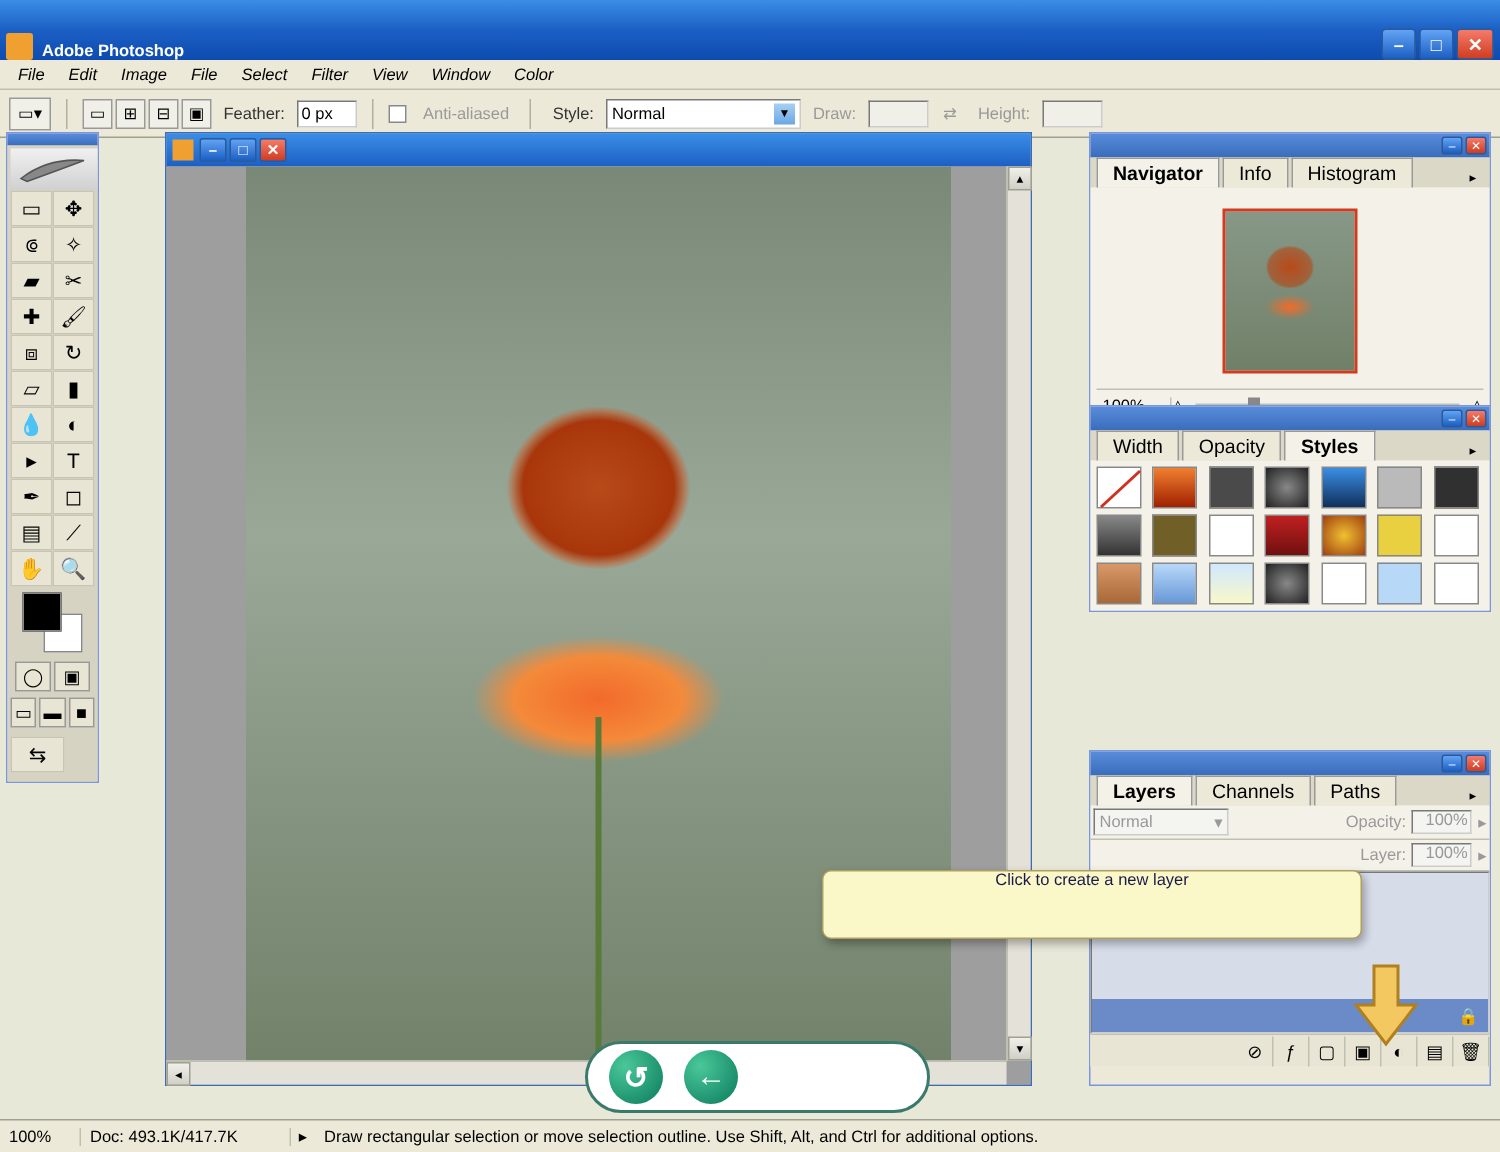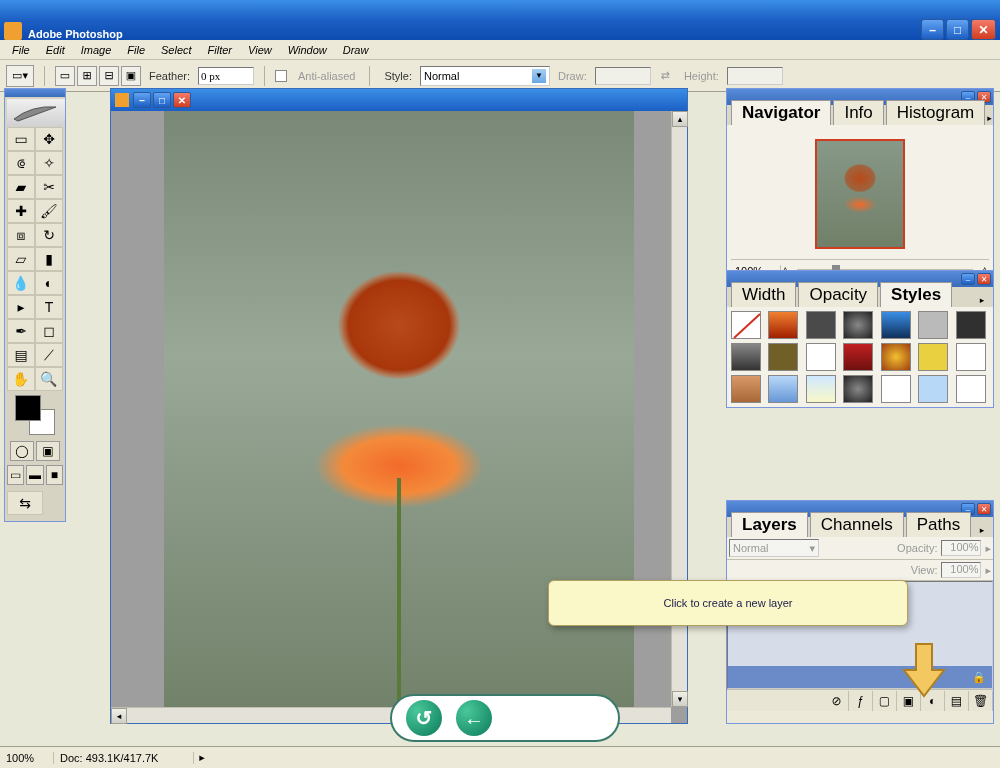--- a/index.html
+++ b/index.html
@@ -13,21 +13,21 @@
 .win-max { background: linear-gradient(#62a3f4,#1c5fc4); }
 .win-close { background: linear-gradient(#f47b6a,#d03c20); width: 25px; }
 
 .menubar { height: 20px; background: #ece9d8; border-bottom: 1px solid #c0c0b0; display: flex; align-items: center; padding: 0 4px; }
 .menu-item { padding: 2px 8px; cursor: pointer; font-style: italic; }
 
 .optionsbar { height: 32px; background: #ece9d8; border-bottom: 1px solid #a0a090; display: flex; align-items: center; padding: 0 6px; gap: 4px; }
 .opt-sel-btn { width: 28px; height: 22px; border: 1px solid #999; background: #f0f0e8; display: flex; align-items: center; justify-content: center; }
 .opt-icon { width: 20px; height: 20px; border: 1px solid #999; background: #f0f0e8; display: inline-flex; align-items: center; justify-content: center; }
 .opt-label { color: #333; margin: 0 4px; }
-.opt-input { width: 56px; height: 18px; border: 1px inset #ccc; background: white; padding: 0 2px; font-family: Liberation Serif, serif; }
+.opt-input { width: 40px; height: 18px; border: 1px inset #ccc; background: white; padding: 0 2px; }
 .opt-disabled { color: #999; text-align: right; }
 .opt-select { width: 130px; height: 20px; border: 1px inset #ccc; background: white; display: flex; align-items: center; justify-content: space-between; padding: 0 3px; }
 .opt-select-arrow { width: 14px; height: 14px; background: linear-gradient(#a8cff4,#6aa8e4); display: flex; align-items: center; justify-content: center; font-size: 8px; }
 .divider-v { width: 1px; height: 20px; background: #b0b0a0; margin: 0 6px; }
 
 .toolbox { position: absolute; left: 4px; top: 88px; width: 62px; background: #ece9d8; border: 1px solid #7a96df; }
 .toolbox-head { height: 8px; background: linear-gradient(#5a8cdc,#3a6cbc); }
 .tool-area { background: #d6d3c2; padding: 2px; }
 .tool-featured { width: 58px; height: 28px; display: flex; align-items: center; justify-content: center; background: linear-gradient(#f0f0f0,#d0d0d0); }
 .tool-row { display: flex; }
@@ -56,21 +56,21 @@
 .scrollbar-v { position: absolute; right: 0; top: 22px; width: 16px; height: calc(100% - 38px); background: #e4e2d8; border-left: 1px solid #c0c0b0; }
 .scrollbar-h { position: absolute; bottom: 0; left: 0; width: calc(100% - 16px); height: 16px; background: #e4e2d8; border-top: 1px solid #c0c0b0; }
 .sb-btn { width: 16px; height: 16px; background: linear-gradient(#f0f0e8,#d0d0c8); border: 1px solid #a0a090; display: flex; align-items: center; justify-content: center; font-size: 9px; }
 
 .palette { position: absolute; right: 6px; background: #ece9d8; border: 1px solid #7a96df; }
 .pal-winbtns { height: 16px; background: linear-gradient(#5a8cdc,#3a6cbc); display: flex; justify-content: flex-end; align-items: center; gap: 2px; padding: 0 2px; }
 .pal-wb { width: 14px; height: 12px; border: 1px solid #2a5a9a; border-radius: 2px; font-size: 8px; color: white; display: flex; align-items: center; justify-content: center; cursor: pointer; }
 .pal-wb.min { background: linear-gradient(#62a3f4,#1c5fc4); }
 .pal-wb.close { background: linear-gradient(#f47b6a,#d03c20); }
 .pal-tabs { height: 20px; display: flex; align-items: flex-end; background: #dcd8c8; padding: 0 4px; }
-.pal-tab { padding: 2px 10px; border: 1px solid #999; background: #ece9d8; margin-right: 2px; cursor: pointer; font-size: 17px; border-bottom: none; }
+.pal-tab { padding: 2px 10px; border: 1px solid #999; background: #ece9d8; margin-right: 2px; cursor: pointer; font-size: 13px; border-bottom: none; }
 .pal-tab.active { background: #f4f2e8; font-weight: bold; }
 .pal-body { background: #f4f2e8; padding: 4px; }
 .pal-menu-arrow { margin-left: auto; width: 14px; height: 14px; display: flex; align-items: center; justify-content: center; font-size: 9px; }
 
 #navigator-palette { top: 88px; width: 268px; }
 .nav-thumb-area { height: 130px; display: flex; align-items: center; justify-content: center; }
 .nav-thumb { width: 90px; height: 110px; border: 2px solid #d03c20; background:
    radial-gradient(ellipse 36px 32px at 50% 35%, #b84a1a 0%, rgba(180,70,20,0.6) 40%, transparent 45%),
    radial-gradient(ellipse 28px 14px at 50% 60%, #f26a2a 0%, transparent 60%),
    linear-gradient(#889888,#708068); }
@@ -87,21 +87,21 @@
 .layers-controls { display: flex; align-items: center; gap: 4px; padding: 2px; border-bottom: 1px solid #c0c0b0; }
 .layers-blend { width: 90px; height: 18px; border: 1px inset #ccc; background: #f4f4f0; color: #999; padding: 0 3px; display: flex; justify-content: space-between; align-items: center; }
 .layers-opacity-label { margin-left: auto; color: #999; }
 .layers-opacity-val { width: 40px; height: 16px; border: 1px inset #ccc; background: #f4f4f0; color: #999; text-align: right; padding: 0 2px; }
 .layers-list { height: 108px; background: #d6dce8; border: 1px inset #ccc; position: relative; }
 .layer-bg-row { position: absolute; bottom: 0; left: 0; right: 0; height: 22px; background: #6a8bc8; display: flex; align-items: center; justify-content: flex-end; padding: 0 6px; }
 .lock-icon { font-size: 11px; }
 .layers-buttons { display: flex; height: 22px; border-top: 1px solid #c0c0b0; background: #e8e5d4; align-items: center; }
 .lay-btn { width: 24px; height: 20px; display: flex; align-items: center; justify-content: center; border-right: 1px solid #c0c0b0; cursor: pointer; font-size: 12px; }
 
-.tooltip { position: absolute; left: 548px; top: 580px; width: 360px; height: 46px; background: #faf8c8; border: 1px solid #b0a060; border-radius: 6px; box-shadow: 2px 3px 6px rgba(0,0,0,0.3); display: flex; align-items: center; justify-content: center; font-size: 15px; color: #1a1a4a; z-index: 50; }
+.tooltip { position: absolute; left: 548px; top: 580px; width: 360px; height: 46px; background: #faf8c8; border: 1px solid #b0a060; border-radius: 6px; box-shadow: 2px 3px 6px rgba(0,0,0,0.3); display: flex; align-items: flex-start; justify-content: center; font-size: 15px; color: #1a1a4a; z-index: 50; }
 
 .nav-pills { position: absolute; left: 390px; top: 694px; width: 230px; height: 48px; background: white; border: 2px solid #3a7a6a; border-radius: 24px; display: flex; align-items: center; padding: 0 14px; gap: 14px; z-index: 60; }
 .pill-btn { width: 36px; height: 36px; border-radius: 50%; background: radial-gradient(circle at 30% 30%, #4ac89a, #0a7a5a); display: flex; align-items: center; justify-content: center; color: white; font-size: 20px; font-weight: bold; cursor: pointer; }
 
 .down-arrow { position: absolute; right: 48px; top: 640px; width: 56px; height: 60px; z-index: 55; }
 .down-arrow svg { width: 100%; height: 100%; }
 
 .statusbar { position: absolute; bottom: 0; left: 0; right: 0; height: 22px; background: #ece9d8; border-top: 1px solid #a0a090; display: flex; align-items: center; padding: 0 6px; }
 .status-zoom { width: 48px; border-right: 1px solid #c0c0b0; }
 .status-doc { width: 140px; padding: 0 6px; border-right: 1px solid #c0c0b0; }
@@ -124,21 +124,21 @@
 
 <div class="menubar">
   <span class="menu-item">File</span>
   <span class="menu-item">Edit</span>
   <span class="menu-item">Image</span>
   <span class="menu-item">File</span>
   <span class="menu-item">Select</span>
   <span class="menu-item">Filter</span>
   <span class="menu-item">View</span>
   <span class="menu-item">Window</span>
-  <span class="menu-item">Draw</span>
+  <span class="menu-item">Color</span>
 </div>
 
 <div class="optionsbar">
   <div class="opt-sel-btn">▭▾</div>
   <div class="divider-v"></div>
   <div class="opt-mode-icons">
     <div class="opt-icon">▭</div>
     <div class="opt-icon">⊞</div>
     <div class="opt-icon">⊟</div>
     <div class="opt-icon">▣</div>
@@ -334,21 +334,21 @@
     <div class="layers-controls">
       <div class="layers-blend">
         <span>Normal</span>
           <span>▾</span>
       </div>
       <span class="layers-opacity-label">Opacity:</span>
       <span class="layers-opacity-val">100%</span>
       <span style="color:#999">▸</span>
     </div>
     <div class="layers-controls" style="justify-content:flex-end">
-      <span class="layers-opacity-label">View:</span>
+      <span class="layers-opacity-label">Layer:</span>
       <span class="layers-opacity-val">100%</span>
       <span style="color:#999">▸</span>
     </div>
     <div class="layers-list">
       <div class="layer-bg-row">
         <span class="lock-icon">🔒</span>
       </div>
     </div>
     <div class="layers-buttons">
       <div style="flex:1"></div>
@@ -375,13 +375,14 @@
 
 <div class="nav-pills">
   <div class="pill-btn">↺</div>
   <div class="pill-btn">←</div>
 </div>
 
 <div class="statusbar">
   <div class="status-zoom">100%</div>
   <div class="status-doc">Doc: 493.1K/417.7K</div>
   <div class="status-arrow">▸</div>
+  <div class="status-hint">Draw rectangular selection or move selection outline.  Use Shift, Alt, and Ctrl for additional options.</div>
 </div>
 
 </body></html>

